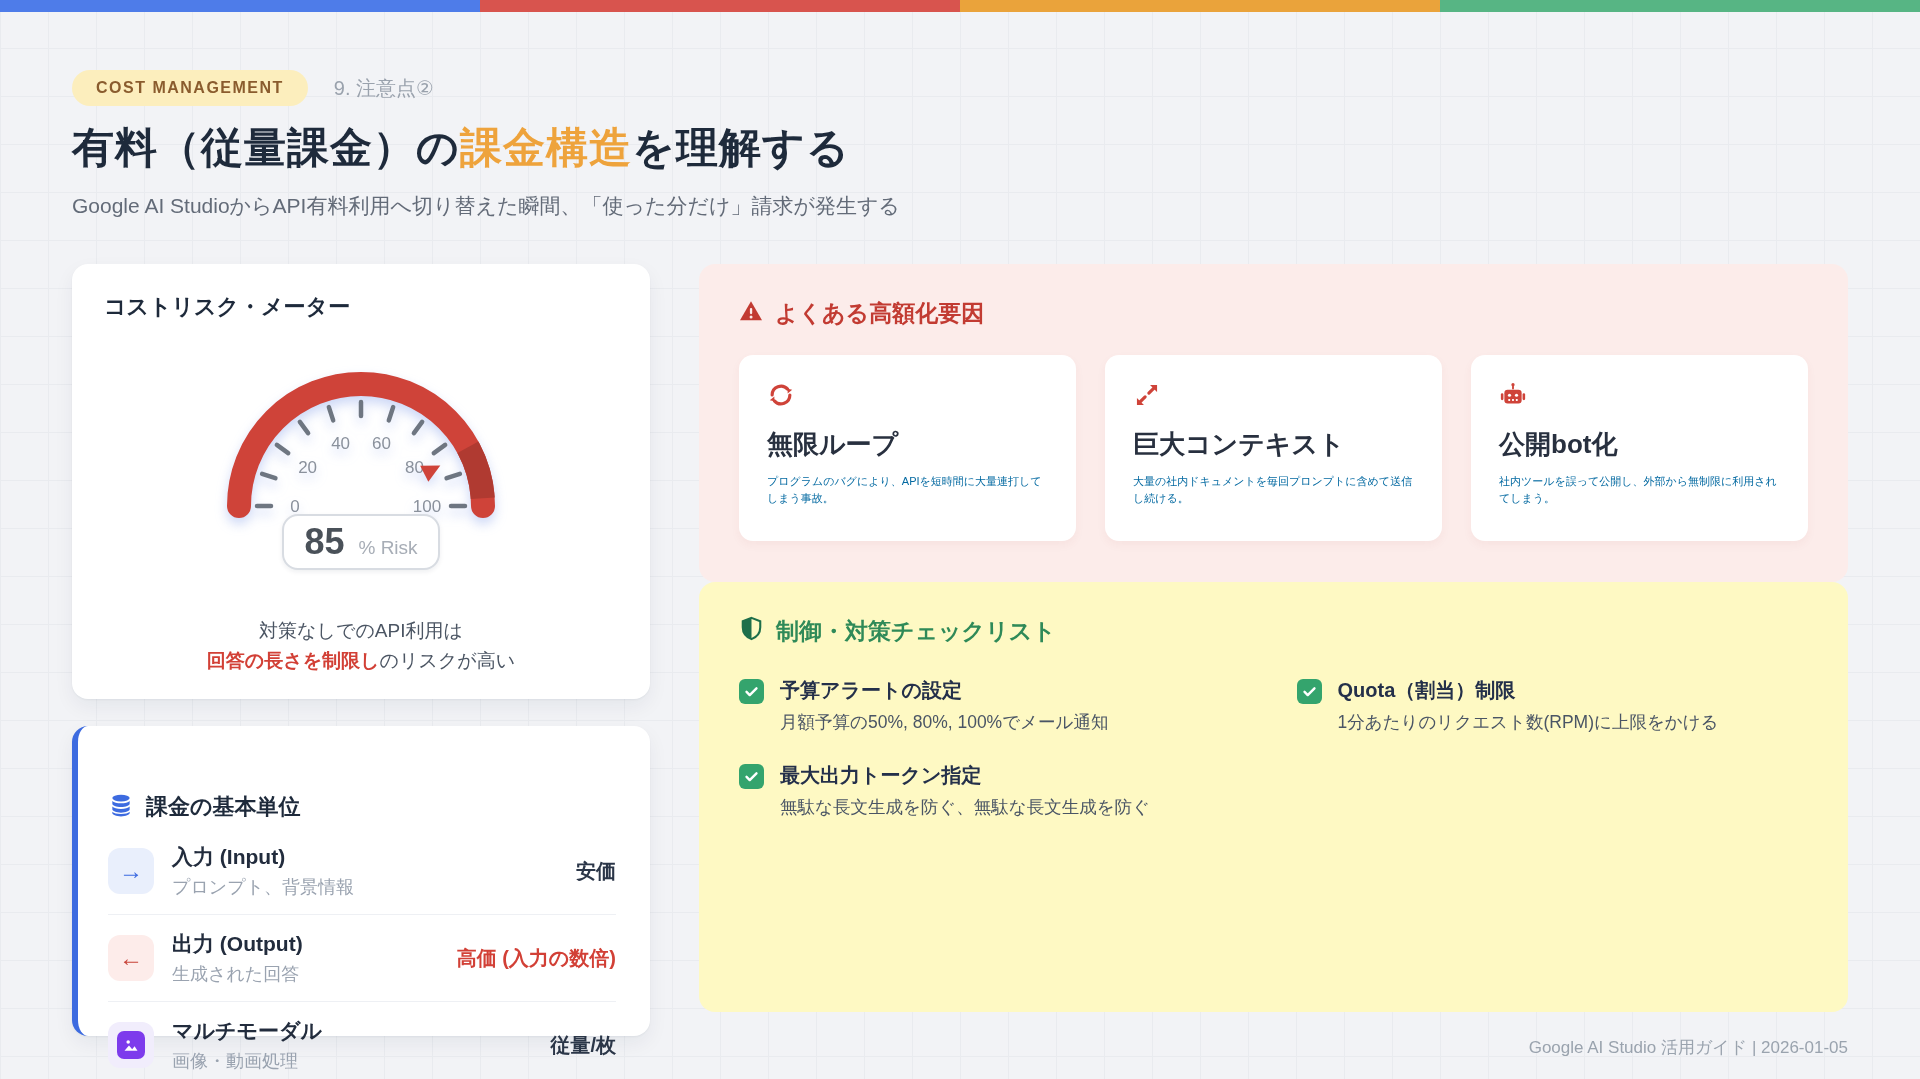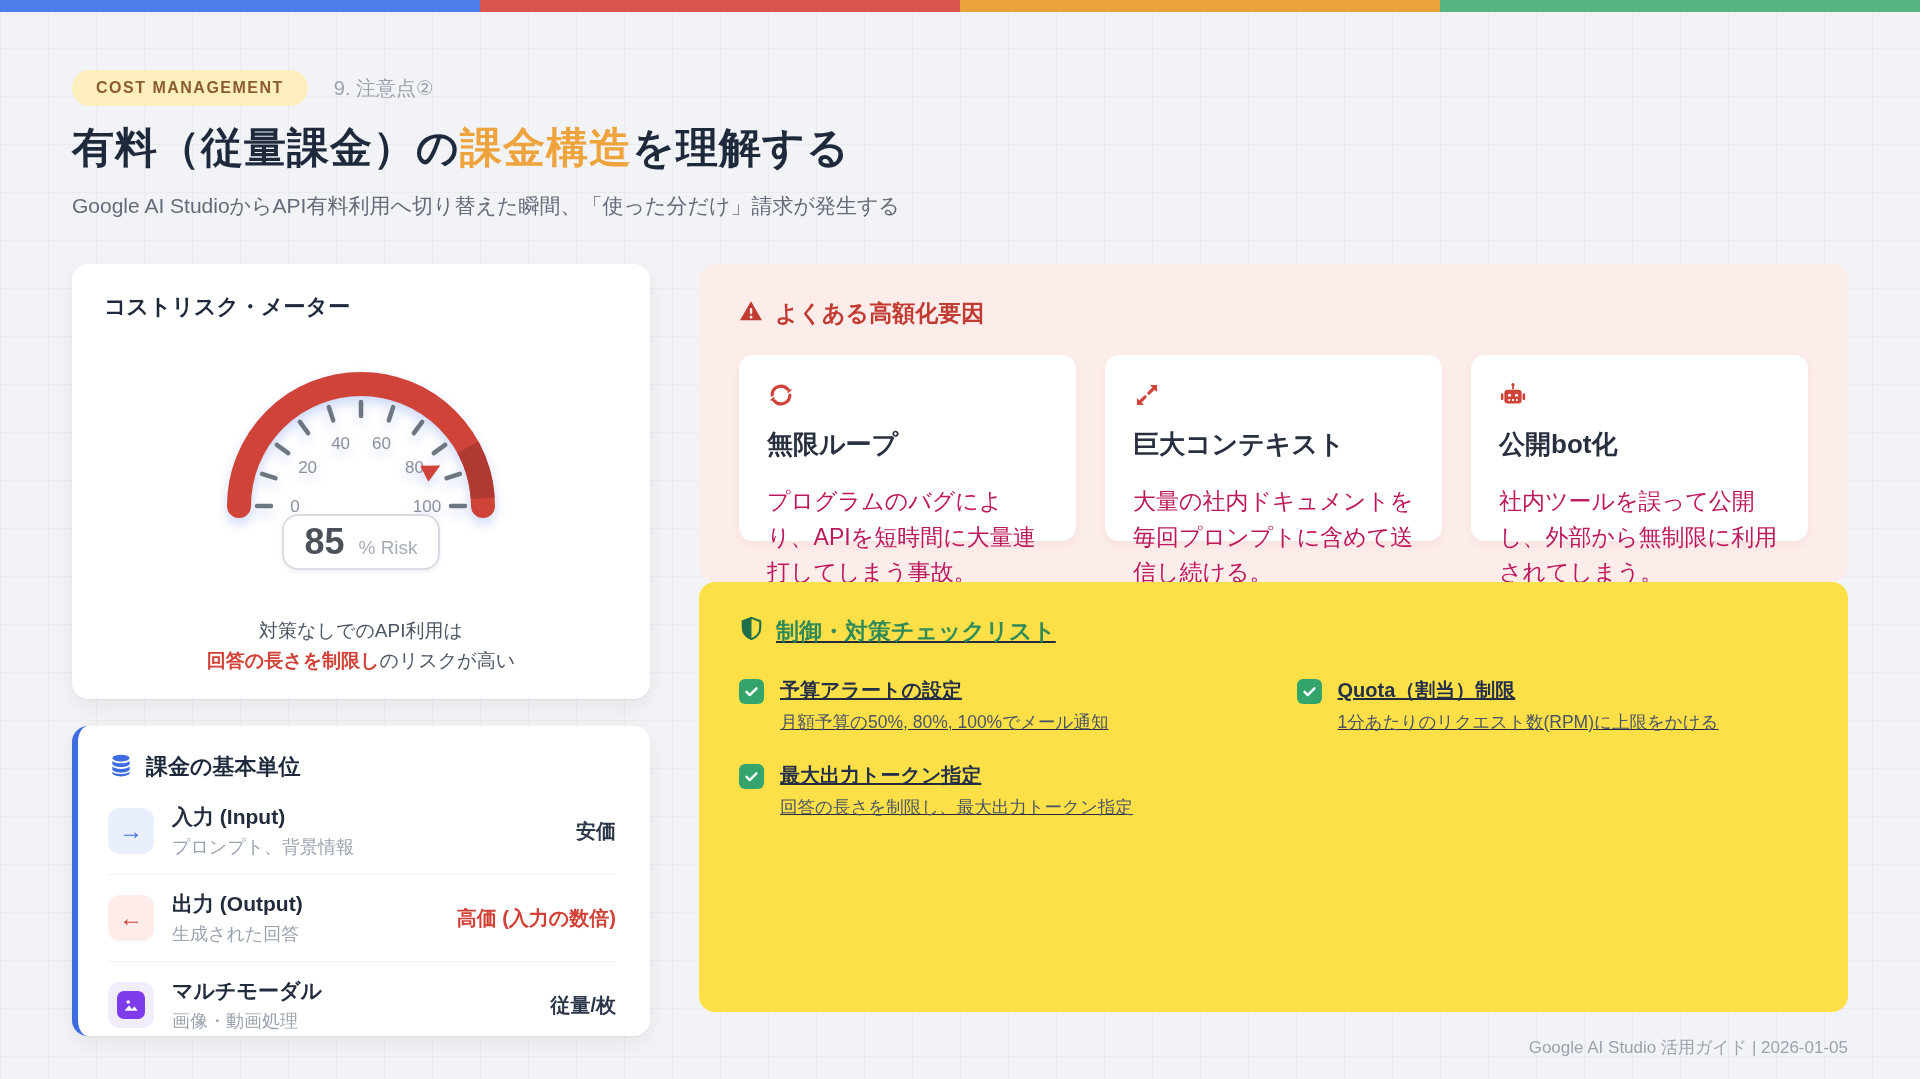--- a/index.html
+++ b/index.html
@@ -51,49 +51,49 @@
     padding:5px 20px; display:flex; align-items:baseline; gap:14px;
     box-shadow:0 2px 5px rgba(20,30,60,.07); z-index:2;
   }
   .value-num { font-size:36px; font-weight:bold; color:#4a5159; }
   .value-unit { font-size:19px; color:#a7adb6; }
   .gauge-caption { margin-top:auto; text-align:center; font-size:19px; color:#4b5563; line-height:1.55; }
   .gauge-caption .danger { color:#d24036; font-weight:bold; }
 
   
   .billing-card { height:310px; padding:26px 34px 20px 30px; border-left:6px solid #3d6be0; }
-  .billing-head { display:flex; align-items:center; gap:12px; }
+  .billing-head { display:flex; align-items:center; gap:12px;margin-top:40px; }
   .billing-rows { margin-top:6px; }
   .billing-row { display:flex; align-items:center; gap:18px; padding:15px 0; border-bottom:1px solid #eef0f4; }
   .billing-row:last-child { border-bottom:none; }
   .icon-sq { width:46px; height:46px; border-radius:12px; display:flex; align-items:center; justify-content:center; flex:0 0 auto; }
   .icon-sq.blue   { background:#e9effc; color:#3d6be0; }
   .icon-sq.red    { background:#fdecea; color:#c8443a; }
   .icon-sq.purple { background:#f1edfc; }
   .icon-sq .arrow { font-size:24px; font-weight:bold; line-height:1; }
   .img-chip { width:28px; height:28px; border-radius:7px; background:#7d3bec; display:flex; align-items:center; justify-content:center; }
   .row-main { flex:1 1 auto; }
   .row-name { font-size:21px; font-weight:bold; color:#222c3d; }
   .row-desc { font-size:18px; color:#9aa3b0; margin-top:4px; }
   .row-tag  { font-size:20px; font-weight:bold; color:#2b3648; white-space:nowrap; }
   .row-tag.red { color:#d24036; }
 
   
   .panel { border-radius:16px; }
   .panel-pink  { background:#fcecea; height:318px; padding:34px 40px; }
-  .panel-green { background:#fde047; height:430px; padding:34px 40px;text-decoration:underline; }
+  .panel-green { background:#fef9c3; height:430px; padding:34px 40px; }
   .panel-head { display:flex; align-items:center; gap:12px; font-size:23px; font-weight:bold; }
   .panel-pink  .panel-head { color:#c23b32; }
   .panel-green .panel-head { color:#2f8a58; }
 
   .factor-cards { margin-top:26px; display:flex; gap:29px; }
   .factor-card { background:#fff; border-radius:14px; padding:26px 28px; width:337px; height:186px;
     box-shadow:0 4px 10px rgba(150,60,50,.05); }
   .factor-title { margin-top:14px; font-size:26px; font-weight:bold; color:#28303f; }
-  .factor-desc { margin-top:22px; font-size:23px; color:#be185d; line-height:1.55; }
+  .factor-desc { margin-top:11px; font-size:11px; color:#0369a1; line-height:1.55; }
 
   .check-grid { margin-top:30px; display:grid; grid-template-columns:1fr 1fr;
     grid-template-rows:auto auto; grid-auto-flow:column; column-gap:46px; row-gap:28px; }
   .check-item { display:flex; gap:16px; }
   .checkbox { width:25px; height:25px; border-radius:6px; background:#34a46d; flex:0 0 auto; margin-top:2px;
     display:flex; align-items:center; justify-content:center; }
   .check-title { font-size:20px; font-weight:bold; color:#24304a; }
   .check-desc { margin-top:6px; font-size:17.5px; color:#4a5565; }
 
   .footer { position:absolute; right:72px; top:1036px; font-size:17px; color:#9aa3ae; }
@@ -291,21 +291,21 @@
             </div>
           </div>
           <div class="check-item">
             <span class="checkbox">
                 <svg width="17" height="17" viewBox="0 0 24 24" fill="none" stroke="#fff" stroke-width="3.4" stroke-linecap="round" stroke-linejoin="round">
                   <path d="M5 12.5 9.5 17 19 7.5"></path>
                 </svg>
               </span>
             <div>
               <div class="check-title">最大出力トークン指定</div>
-              <div class="check-desc">回答の長さを制限し、最大出力トークン指定</div>
+              <div class="check-desc">無駄な長文生成を防ぐ、無駄な長文生成を防ぐ</div>
             </div>
           </div>
           <div class="check-item">
             <span class="checkbox">
                 <svg width="17" height="17" viewBox="0 0 24 24" fill="none" stroke="#fff" stroke-width="3.4" stroke-linecap="round" stroke-linejoin="round">
                   <path d="M5 12.5 9.5 17 19 7.5"></path>
                 </svg>
               </span>
             <div>
               <div class="check-title">Quota（割当）制限</div>

